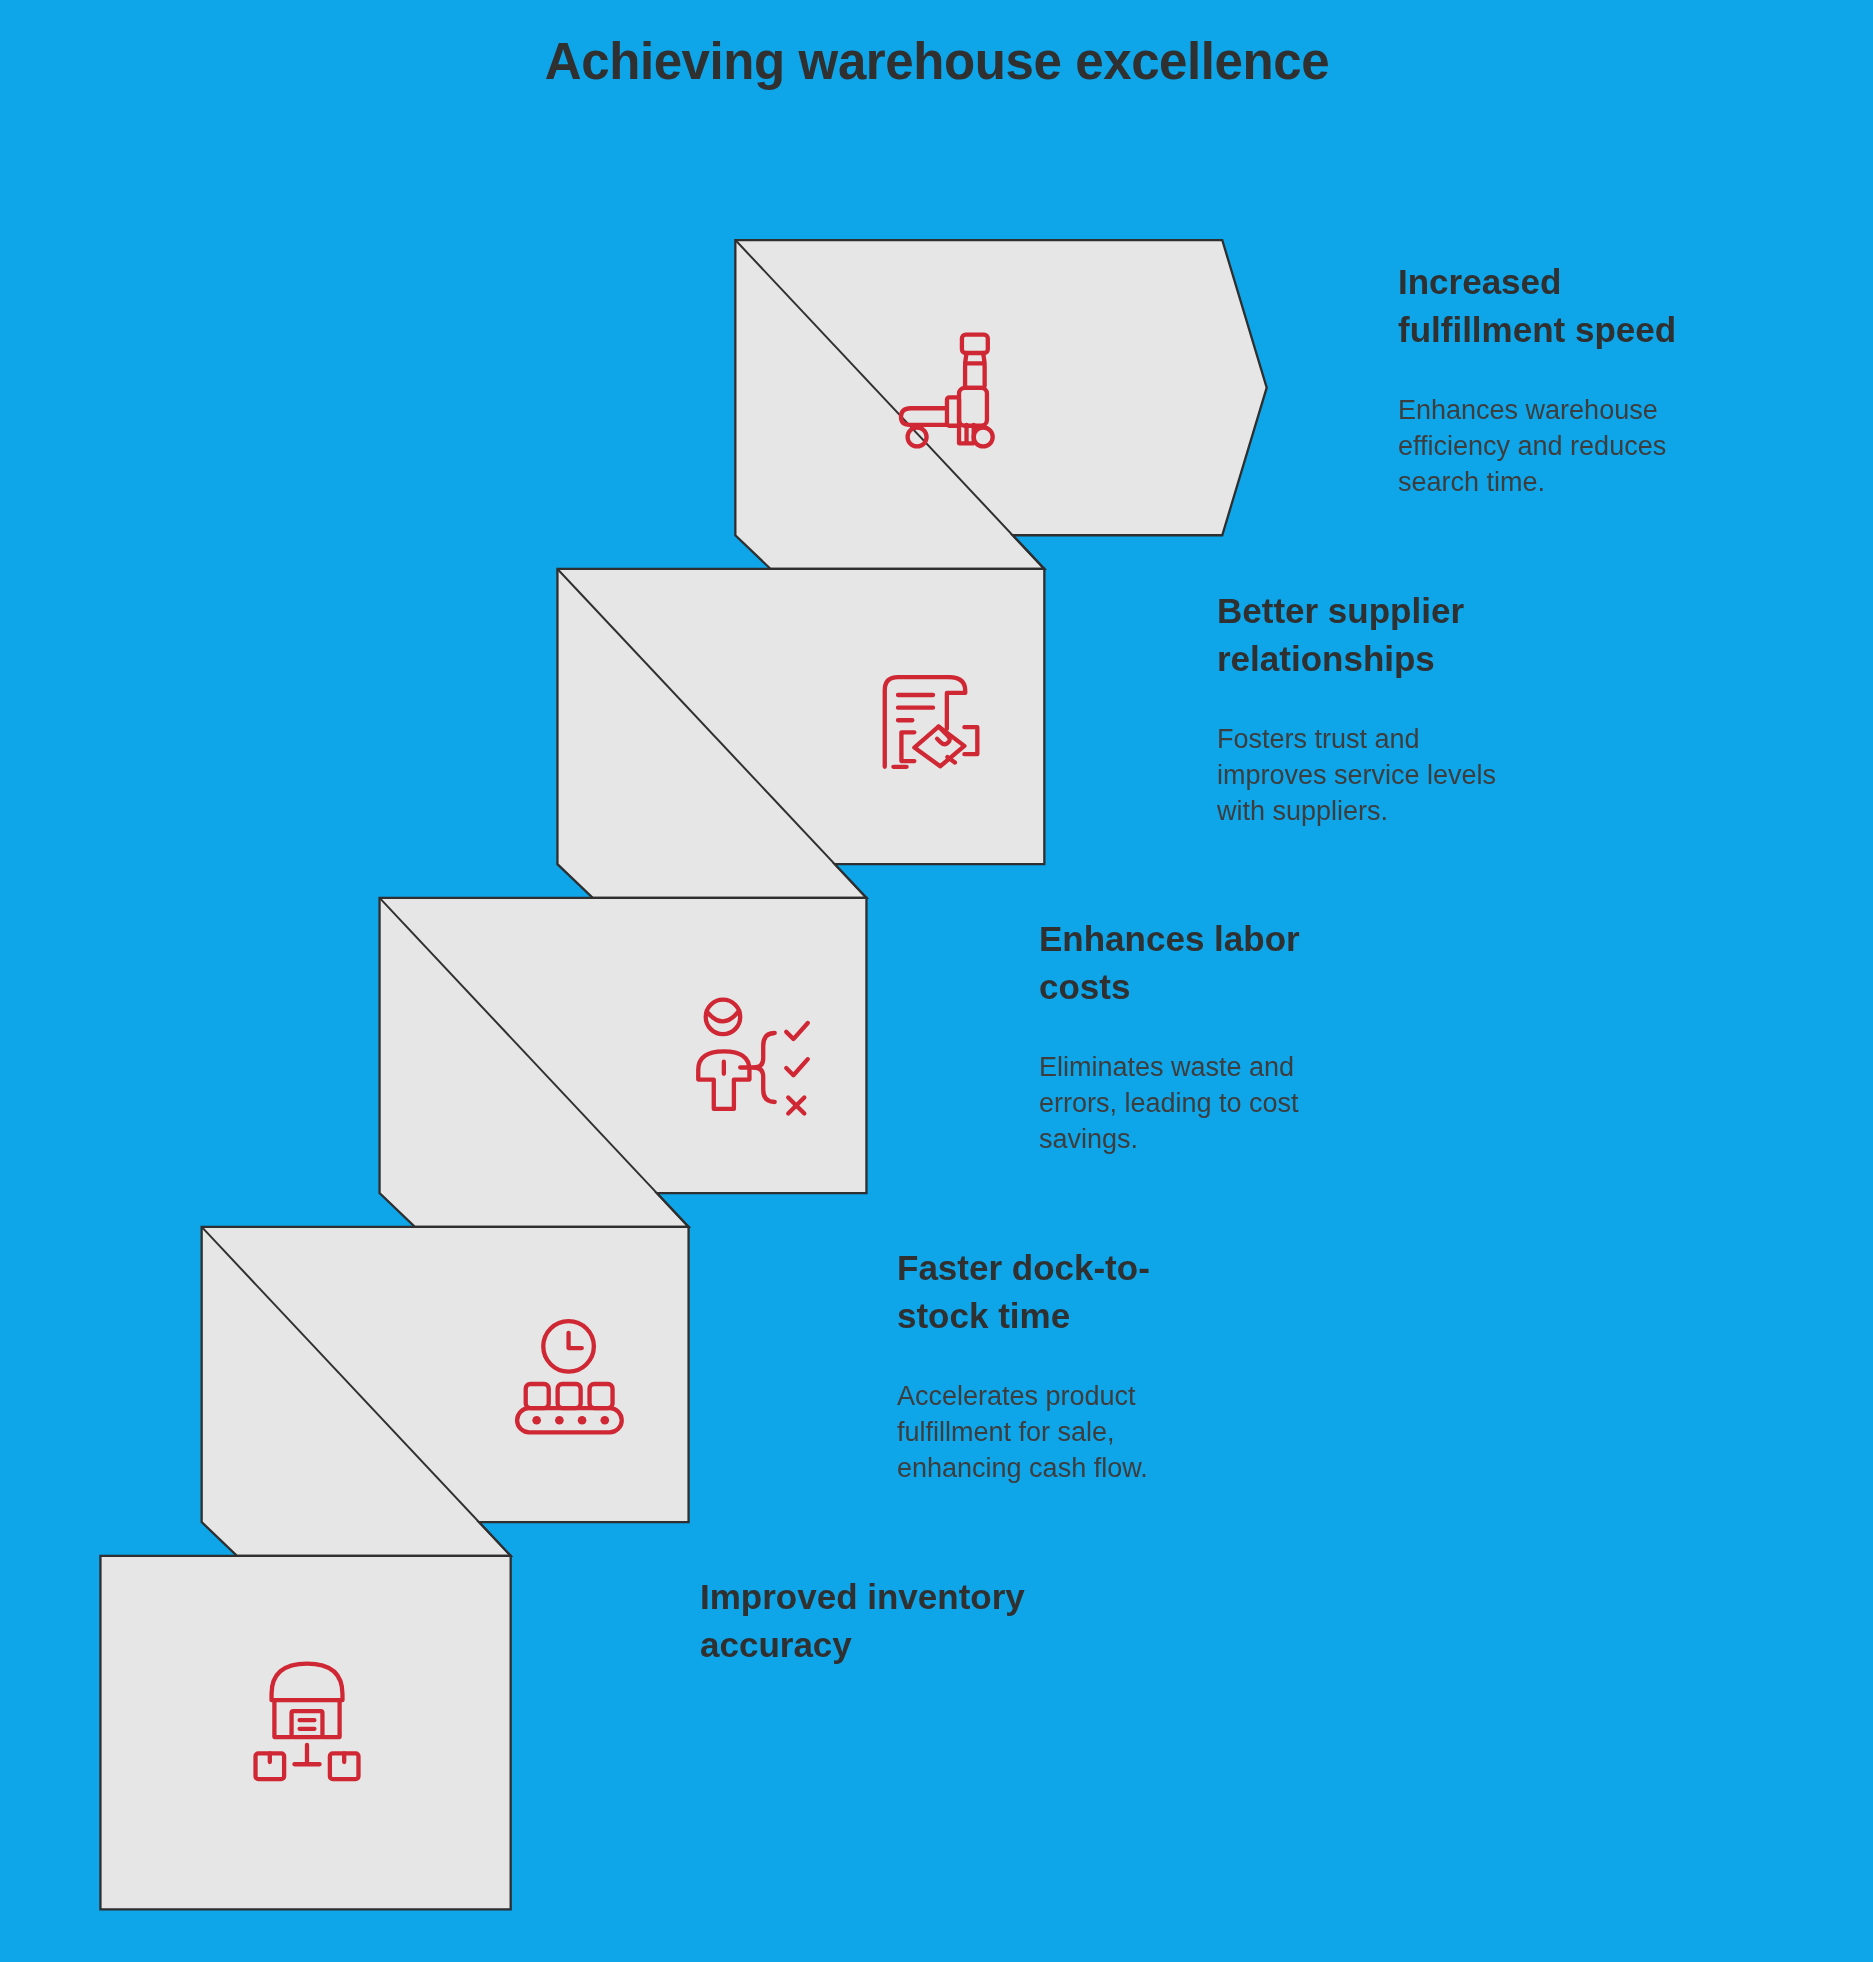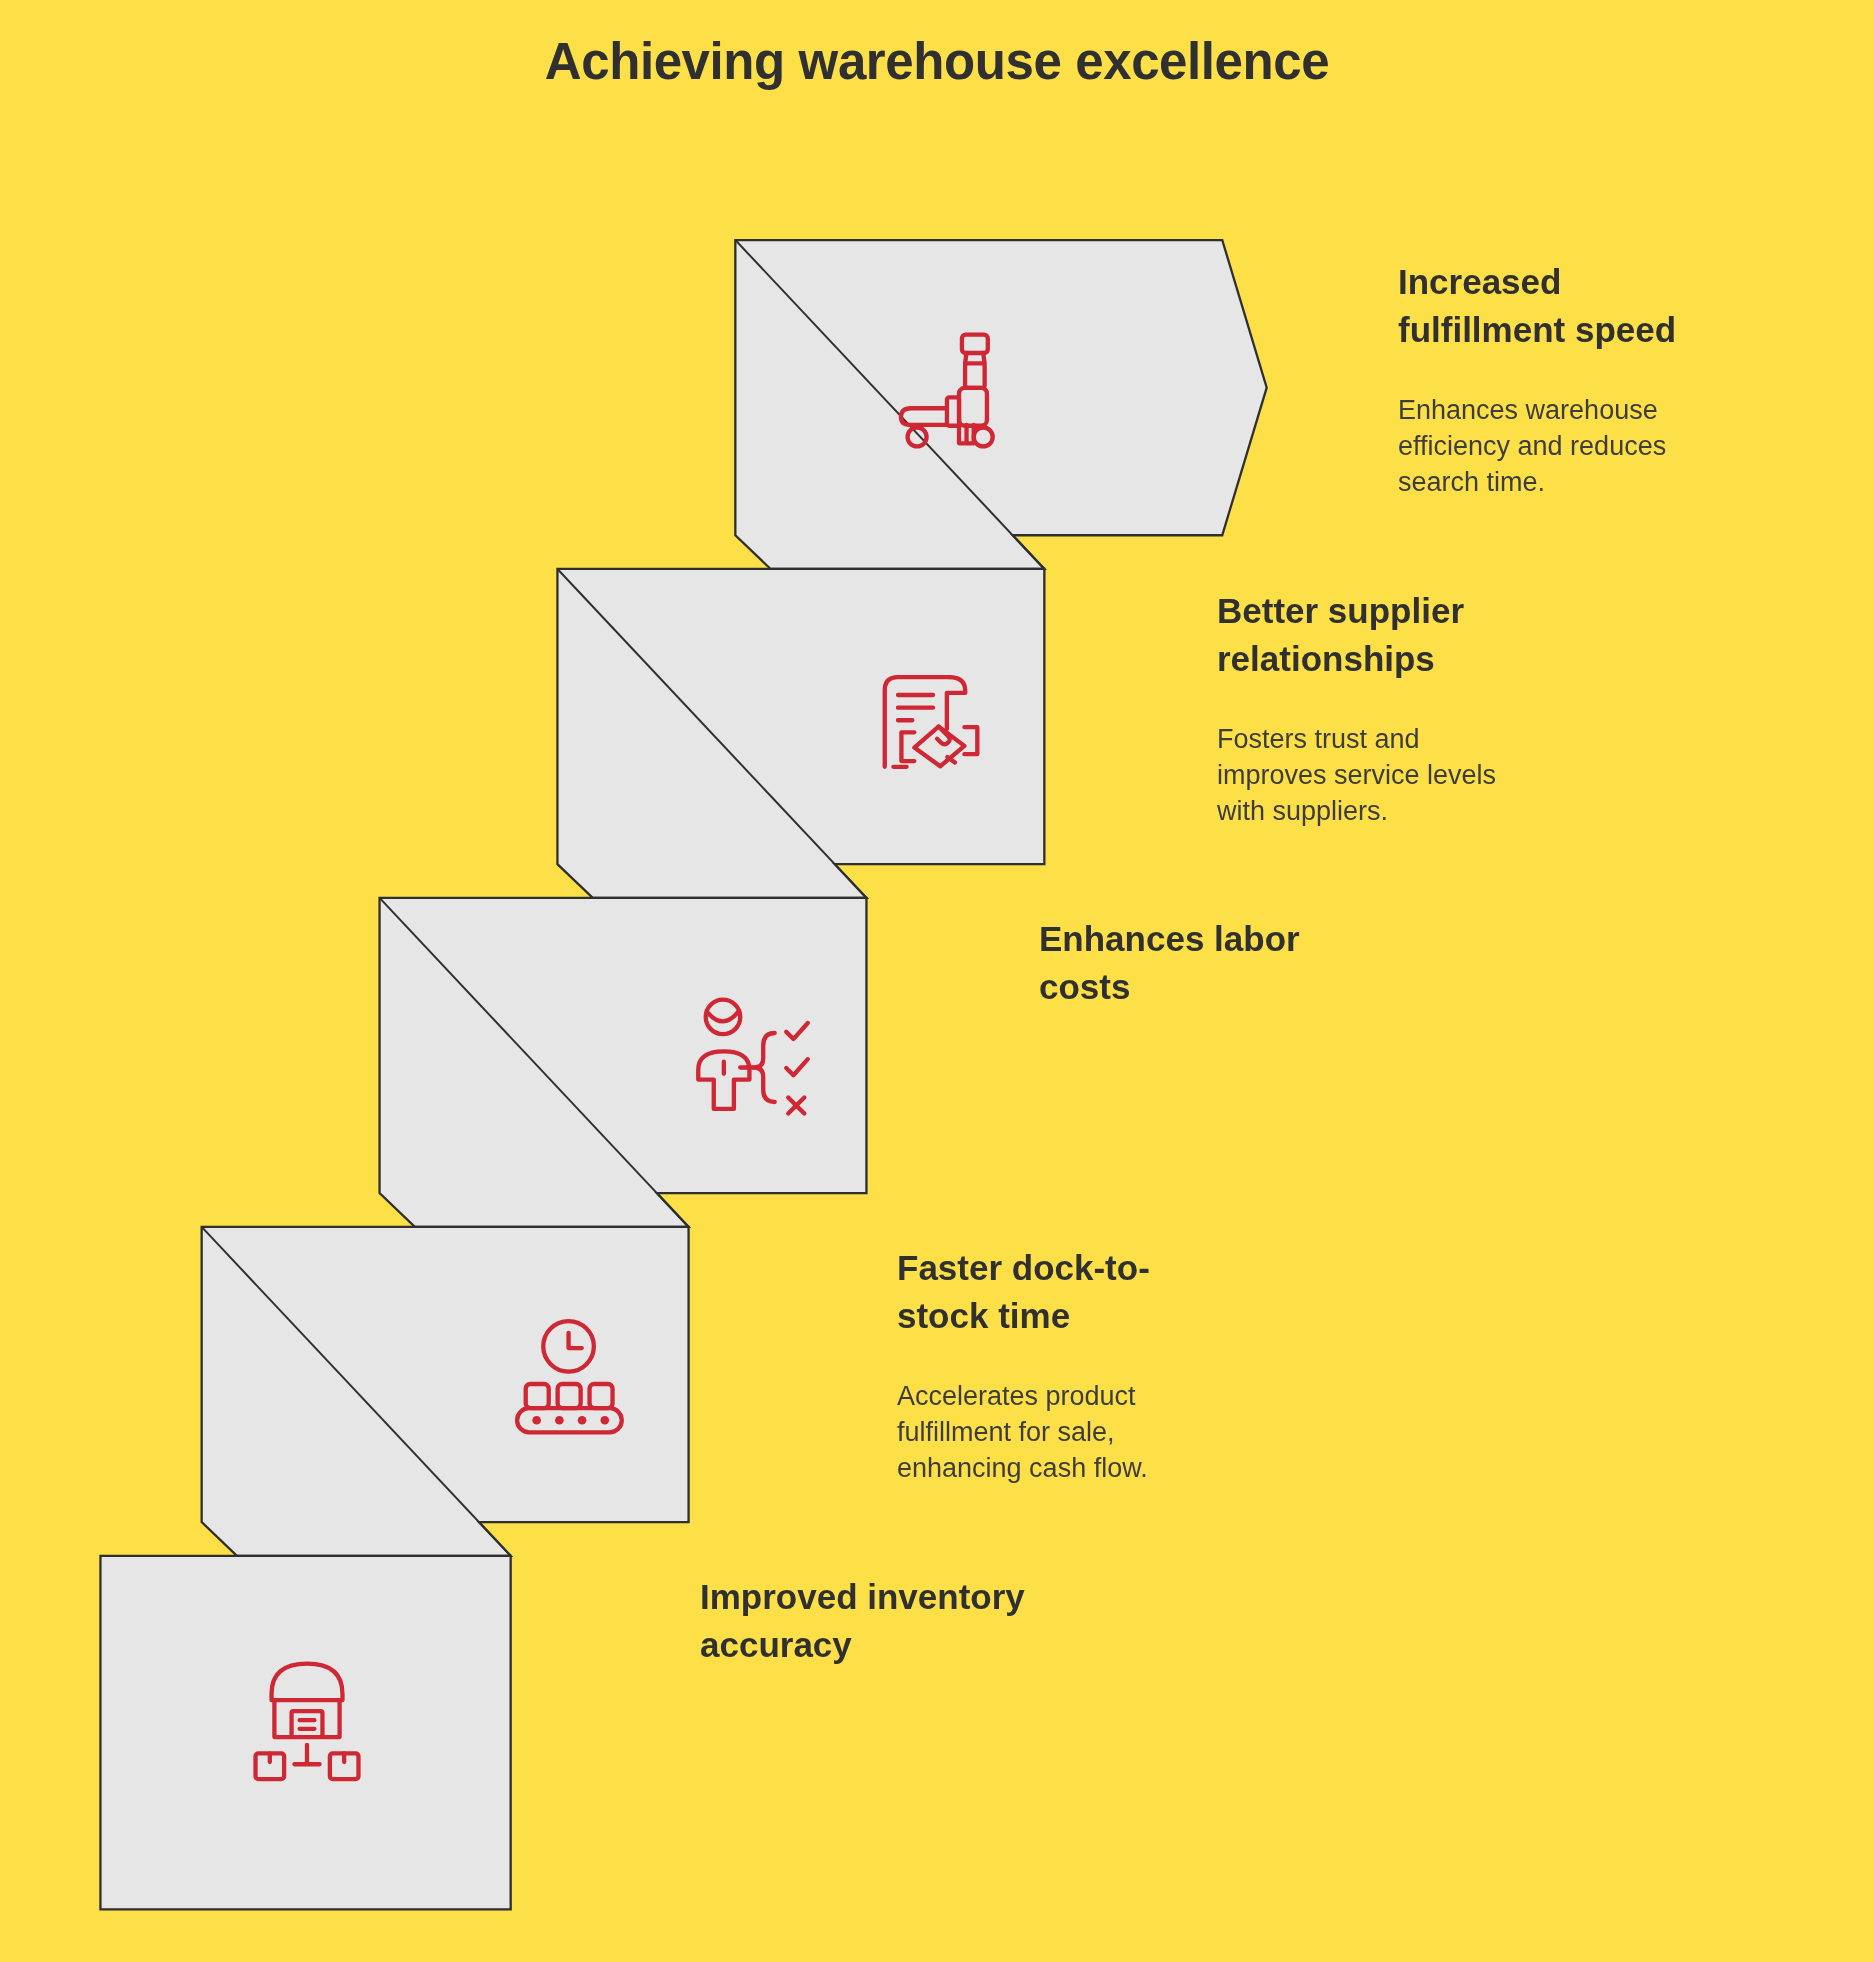--- a/index.html
+++ b/index.html
@@ -1,19 +1,19 @@
 <!DOCTYPE html>
 <html style="--accent-red: #cf2733; --tile-fill: #e6e6e6; --tile-stroke: #2f2f2f; --title-color: #303030; --body-color: #3d3d3d;font-size:12.3px"><head>
 <meta charset="utf-8">
 <style>
   html,body{margin:0;padding:0;background:#ffffff;}
   .canvas{
     position:relative;
     width:1874px;height:1963px;
-    background:#fde047;
+    background:#0ea5e9;
     font-family:"Liberation Sans","DejaVu Sans",sans-serif;
     overflow:hidden;
   }
   .main-title{
     position:absolute;left:0;right:0;top:32px;
     text-align:center;
     font-size:51px;font-weight:600;color:var(--title-color);
     letter-spacing:-0.4px;
     margin:0;
   }
@@ -128,20 +128,23 @@
     <h2 class="step-title">Increased
 fulfillment speed</h2>
     <p class="step-desc">Enhances warehouse
 efficiency and reduces
 search time.</p>
   </div>
 
   <div class="step-text" style="left:1039px;top:915px;">
     <h2 class="step-title">Enhances labor
 costs</h2>
+    <p class="step-desc">Eliminates waste and
+errors, leading to cost
+savings.</p>
   </div>
 
   <div class="step-text" style="left:861px;top:1244px;margin-left:36px;">
     <h2 class="step-title">Faster dock-to-
 stock time</h2>
     <p class="step-desc">Accelerates product
 fulfillment for sale,
 enhancing cash flow.</p>
   </div>
 

